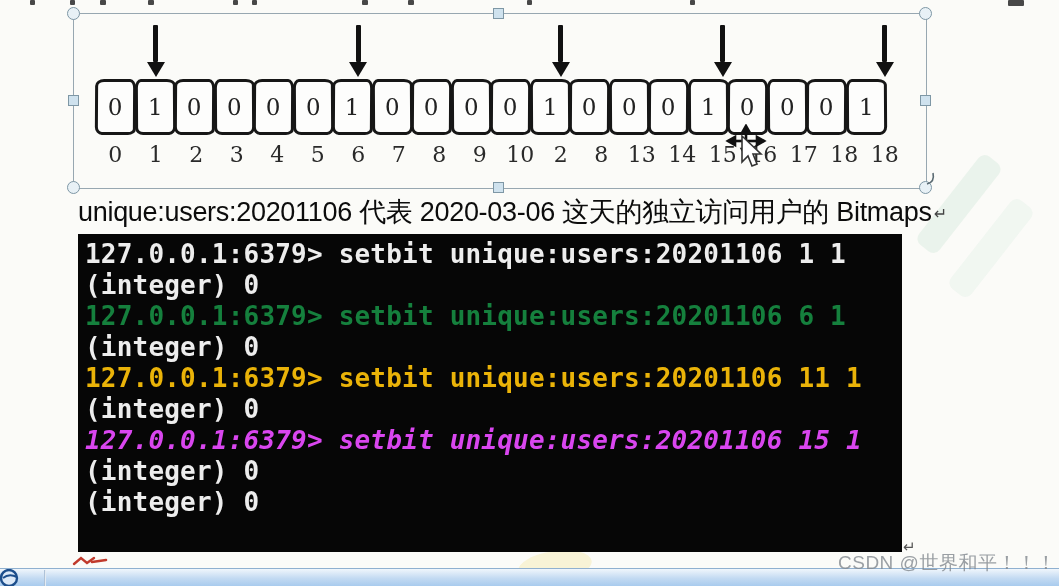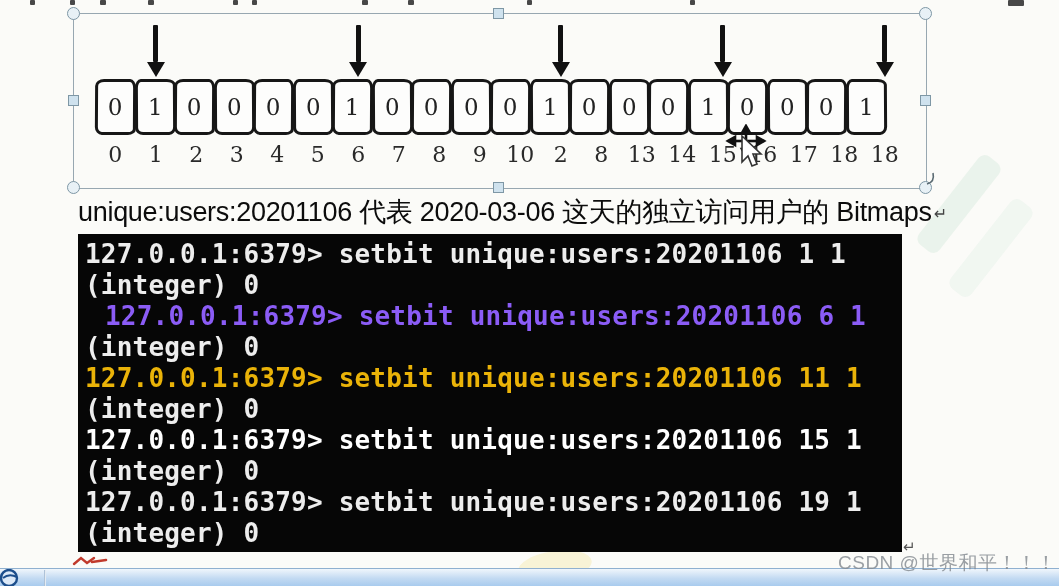--- a/index.html
+++ b/index.html
@@ -190,27 +190,26 @@
       <div class="slot idx">17</div>
       <div class="slot idx">18</div>
       <div class="slot idx">18</div>
     </div>
 
   <div class="caption"><span>unique:users:20201106 代表 2020-03-06 这天的独立访问用户的 Bitmaps</span><span class="eop">↵</span></div>
 
   <div class="terminal" style="background: rgb(6, 6, 6);">
       <div class="tline" style="color: rgb(237, 237, 237);">127.0.0.1:6379&gt; setbit unique:users:20201106 1 1</div>
       <div class="tline" style="color: rgb(237, 237, 237);">(integer) 0</div>
-      <div class="tline" style="color: #8b5cf6; margin-left: 20px;">127.0.0.1:6379&gt; setbit unique:users:20201106 6 1</div>
+      <div class="tline" style="color: #15803d;">127.0.0.1:6379&gt; setbit unique:users:20201106 6 1</div>
       <div class="tline" style="color: rgb(237, 237, 237);">(integer) 0</div>
       <div class="tline" style="color: #eab308;">127.0.0.1:6379&gt; setbit unique:users:20201106 11 1</div>
       <div class="tline" style="color: rgb(237, 237, 237);">(integer) 0</div>
-      <div class="tline" style="color: #ffffff;">127.0.0.1:6379&gt; setbit unique:users:20201106 15 1</div>
-      <div class="tline" style="color: rgb(237, 237, 237);">(integer) 0</div>
-      <div class="tline" style="color: rgb(237, 237, 237);">127.0.0.1:6379&gt; setbit unique:users:20201106 19 1</div>
+      <div class="tline" style="color: #d946ef; font-style: italic;">127.0.0.1:6379&gt; setbit unique:users:20201106 15 1</div>
+      <div class="tline" style="color: rgb(237, 237, 237);">(integer) 0</div>
       <div class="tline" style="color: rgb(237, 237, 237);">(integer) 0</div>
     </div>
   <div class="term-eop">↵</div>
 
   <svg class="squiggle" width="38" height="12" viewBox="0 0 38 12">
     <path d="M2,9 L9,3 L15,8 L22,3" fill="none" stroke="#c0392b" stroke-width="2.4" stroke-linecap="round"></path>
     <path d="M20,7 L34,5" fill="none" stroke="#c0392b" stroke-width="2.6" stroke-linecap="round"></path>
   </svg>
 
   <div class="watermark">CSDN @世界和平！！！！</div>

